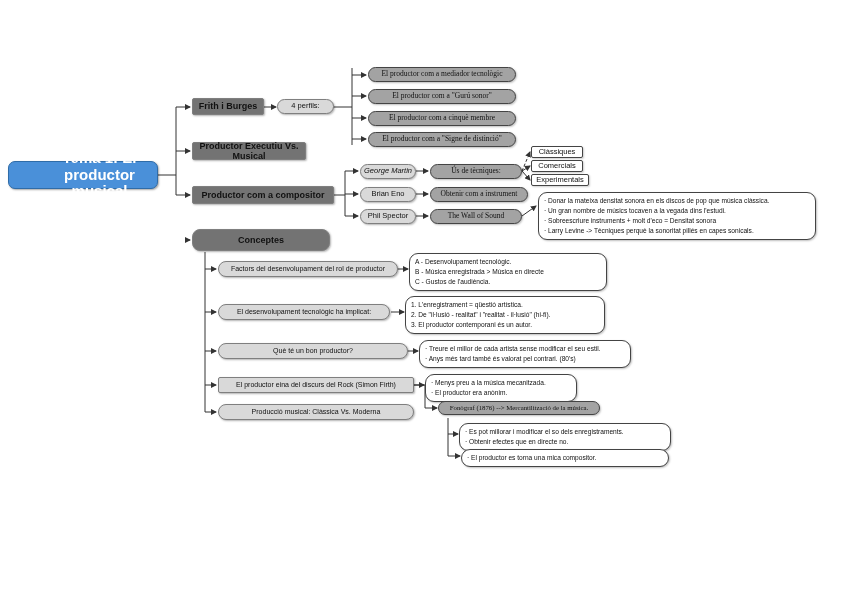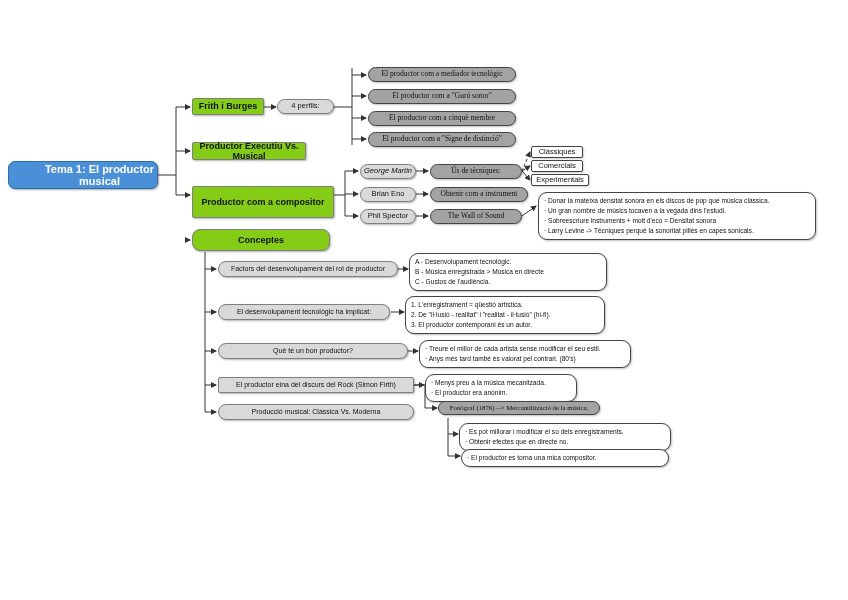--- a/index.html
+++ b/index.html
@@ -10,27 +10,27 @@
   }
   #canvas{position:absolute;inset:0;}
   svg.wires{position:absolute;left:0;top:0;width:848px;height:600px;pointer-events:none;}
 
   .node{position:absolute;box-sizing:border-box;display:flex;align-items:center;justify-content:center;
         text-align:center;line-height:1.12;}
 
   
   .root{
     background:#4a90d9;border:1px solid #2f6ca8;border-radius:7px;
-    color:#ffffff;font-weight:bold;font-size:11px;
+    color:#ffffff;font-weight:bold;font-size:15px;
     box-shadow:1px 1px 2px rgba(0,0,0,.35);
     padding-left:33px;
   }
   
   .blue{
-    background:#84cc16;border:1px solid #7f7f7f;border-radius:8px;
+    background:#737373;border:1px solid #7f7f7f;border-radius:8px;
     color:#111;font-weight:bold;font-size:9px;
     box-shadow:1px 1px 2px rgba(0,0,0,.3);
   }
   .blue.sq{border-radius:2px;}
   
   .grey{
     background:#d9d9d9;border:1px solid #7f7f7f;border-radius:9px;
     color:#111;font-size:8px;box-shadow:1px 1px 2px rgba(0,0,0,.3);
   }
   .grey.sq{border-radius:2px;}
@@ -123,21 +123,21 @@
   <div class="node blue sq" style="left:192px;top:98px;width:72px;height:17px;">Frith i Burges</div>
   <div class="node grey" style="left:277px;top:99px;width:57px;height:15px;font-size:7.5px;">4 perfils:</div>
 
   <div class="node white" style="left:368px;top:67px;width:148px;height:15px;">El productor com a mediador tecnològic</div>
   <div class="node white" style="left:368px;top:89px;width:148px;height:15px;">El productor com a "Gurú sonor"</div>
   <div class="node white" style="left:368px;top:111px;width:148px;height:15px;">El productor com a cinquè membre</div>
   <div class="node white" style="left:368px;top:132px;width:148px;height:15px;">El productor com a "Signe de distinció"</div>
 
   <div class="node blue sq" style="left:192px;top:142px;width:114px;height:18px;">Productor Executiu Vs. Musical</div>
 
-  <div class="node blue sq" style="left:192px;top:186px;width:142px;height:32px;">Productor com a compositor</div>
+  <div class="node blue sq" style="left:192px;top:186px;width:142px;height:18px;">Productor com a compositor</div>
 
   <div class="node grey" style="left:360px;top:164px;width:56px;height:15px;font-size:7.5px;font-style:italic;">George Martin</div>
   <div class="node white" style="left:430px;top:164px;width:92px;height:15px;">Ús de tècniques:</div>
 
   <div class="node tag" style="left:531px;top:146px;width:52px;height:12px;">Clàssiques</div>
   <div class="node tag" style="left:531px;top:160px;width:52px;height:12px;">Comercials</div>
   <div class="node tag" style="left:531px;top:174px;width:58px;height:12px;">Experimentals</div>
 
   <div class="node grey" style="left:360px;top:187px;width:56px;height:15px;font-size:7.5px;">Brian Eno</div>
   <div class="node white" style="left:430px;top:187px;width:98px;height:15px;">Obtenir com a instrument</div>

